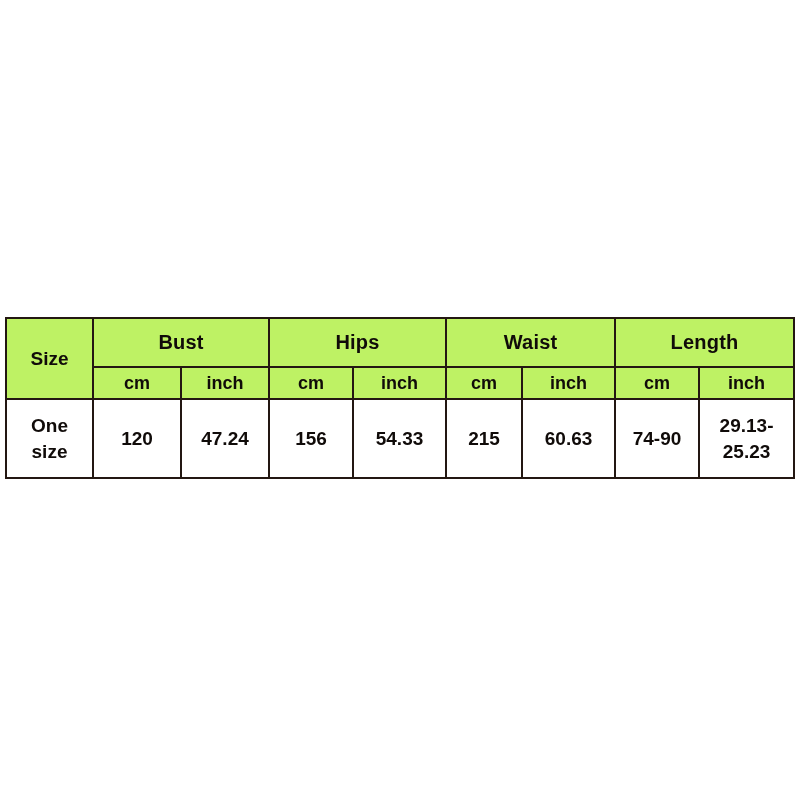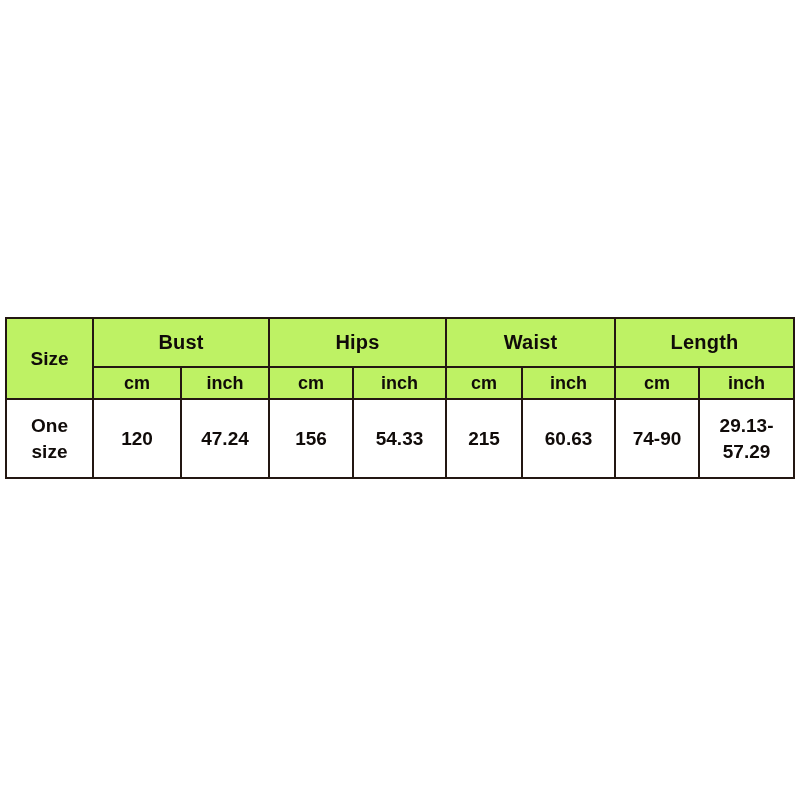--- a/index.html
+++ b/index.html
@@ -120,18 +120,18 @@
         </td>
         <td class="data">120</td>
         <td class="data">47.24</td>
         <td class="data">156</td>
         <td class="data">54.33</td>
         <td class="data">215</td>
         <td class="data">60.63</td>
         <td class="data">74-90</td>
         <td class="data">
           <span class="two-line">29.13-</span>
-          <span class="two-line">57.29</span>
+          <span class="two-line">25.23</span>
         </td>
       </tr>
     </tbody>
   </table>
 </div>
 
 </body></html>

